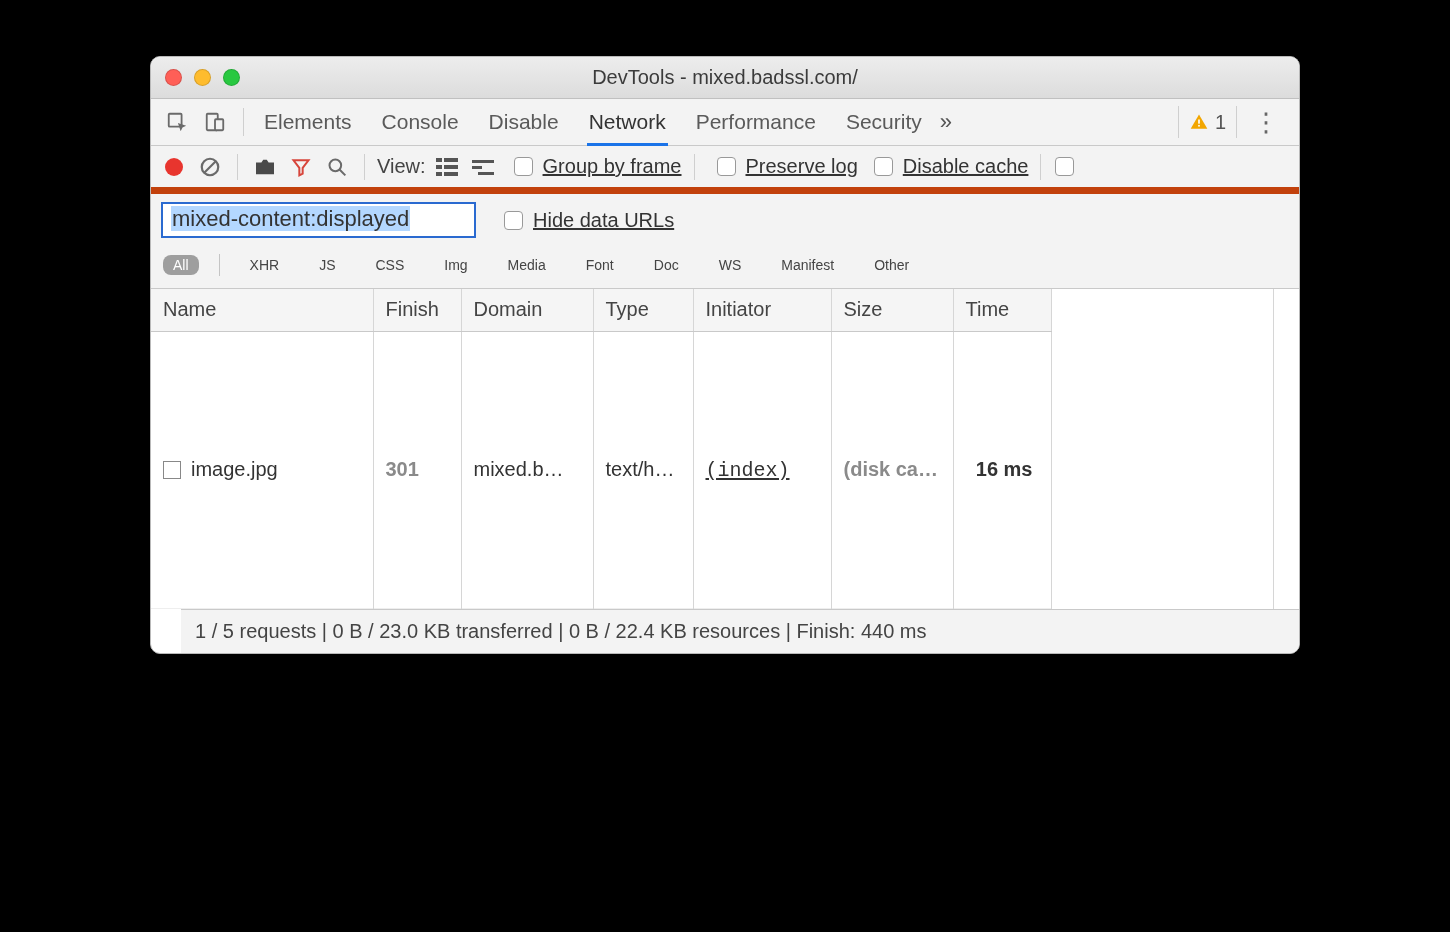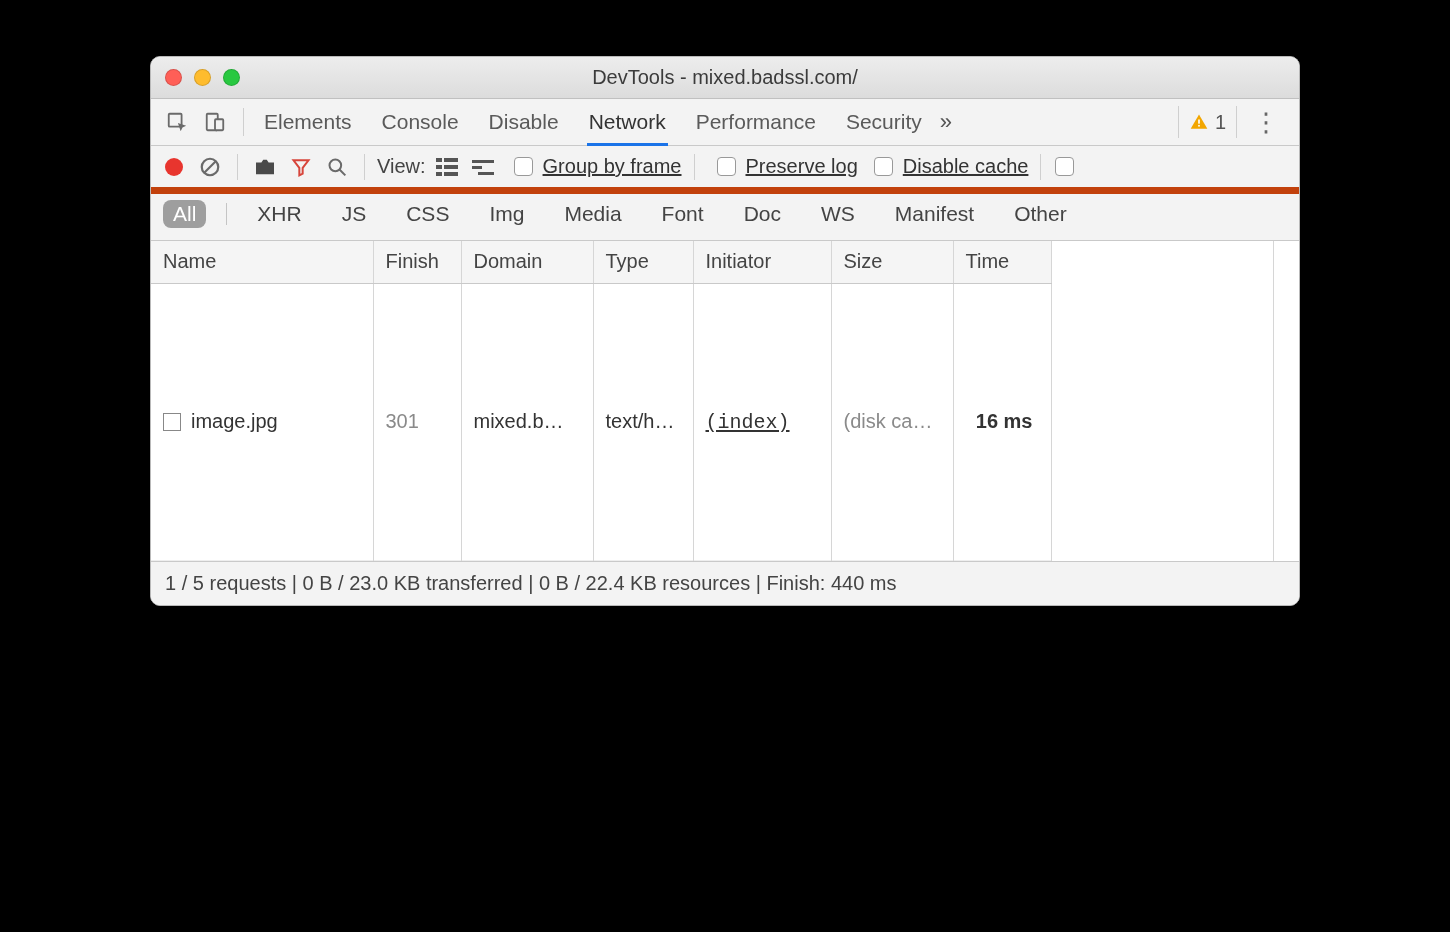--- a/index.html
+++ b/index.html
@@ -90,51 +90,51 @@
   .filterrow {
     display:flex; align-items:center; padding: 8px 10px 10px 10px; gap:18px;
     background:#f3f3f3;
     font-size:20px; color:#333;
   }
   .filter-input {
     width: 315px; height: 36px; border:2px solid #2a6ad0; background:#fff;
     font-size:22px; color:#333; padding: 2px 8px;
   }
   .filter-input .sel { background:#b3d7ff; padding:0 1px;}
-  .type-pills { display:flex; align-items:center; gap:20px; padding: 6px 12px 12px 12px; background:#f3f3f3; border-bottom:1px solid #c9c9c9; font-size:21px; color:#444;}
+  .type-pills { display:flex; align-items:center; gap:20px; padding: 6px 12px 12px 12px; background:#f3f3f3; border-bottom:1px solid #c9c9c9; font-size:14px; color:#444;}
   .pill { padding:2px 10px; border-radius:8px; }
   .pill.active { background:#9e9e9e; color:#fff;}
   .pill-sep { width:1px; height:22px; background:#c4c4c4;}
   
   .tablewrap { height: 320px; display:flex; background:#fff;}
   table { width:100%; border-collapse: collapse; table-layout: fixed; font-size:20px; color:#333;}
   th, td { border-right:1px solid #d6d6d6; padding: 8px 12px; text-align:left; overflow:hidden; text-overflow:ellipsis; white-space:nowrap;}
   thead th { background:#f5f5f5; border-bottom:1px solid #c9c9c9; font-weight:400; color:#444; height:42px; position:relative;}
   tbody tr { height:40px; border-bottom:1px solid #eee;}
   .col-name{width:222px;}
   .col-status{width:88px;}
   .col-domain{width:132px;}
   .col-type{width:100px;}
   .col-init{width:138px;}
   .col-size{width:122px;}
   .col-time{width:98px;}
   .col-wf{}
   .sort-ind{ position:absolute; right:10px; top:50%; transform:translateY(-50%); color:#666; font-size:14px;}
   .filebox{ width:18px; height:18px; border:1.5px solid #888; display:inline-block; margin-right:10px; vertical-align:-3px;}
-  .grey{ color:#8a8a8a;}
+  .grey{ color:#8a8a8a;font-weight:bold;}
   .link{ color:#333; text-decoration: underline; text-underline-offset:2px;font-family:Liberation Mono, monospace;}
   td.time{ text-align:right; padding-right:18px;font-weight:bold;}
   .wf-cell{ position:relative; height:100%;}
   .wf-mark{ position:absolute; top:6px; bottom:6px; width:6px; background:#1fa6ff;}
   .tablefill{ flex:1; border-top:none; display:flex;}
   .tablefill .c{ border-right:1px solid #d6d6d6;}
   
   .footer {
     border-top:1px solid #c9c9c9; background:#f3f3f3;
-    font-size:20px; color:#444; padding:10px 14px;
+    font-size:20px; color:#444; padding:10px 14px;margin-left:30px;
   }
   svg{display:block;}
 </style>
 </head>
 <body>
 
 <div class="window">
 
   <div class="titlebar">
     <div class="traffic">
@@ -236,20 +236,29 @@
     <div class="check">
       <div class="checkbox"></div>
       <span>Disable cache</span>
     </div>
     <div class="divider"></div>
     <div class="check" style="margin-left:2px;">
       <div class="checkbox"></div>
     </div>
   </div>
 
+  <div class="filterrow">
+    <div class="filter-input">
+      <span class="sel">mixed-content:displayed</span>
+    </div>
+    <div class="check">
+      <div class="checkbox"></div>
+      <span>Hide data URLs</span>
+    </div>
+  </div>
 
   <div class="type-pills">
     <span class="pill active">All</span>
     <span class="pill-sep"></span>
     <span class="pill">XHR</span>
     <span class="pill">JS</span>
     <span class="pill">CSS</span>
     <span class="pill">Img</span>
     <span class="pill">Media</span>
     <span class="pill">Font</span>

